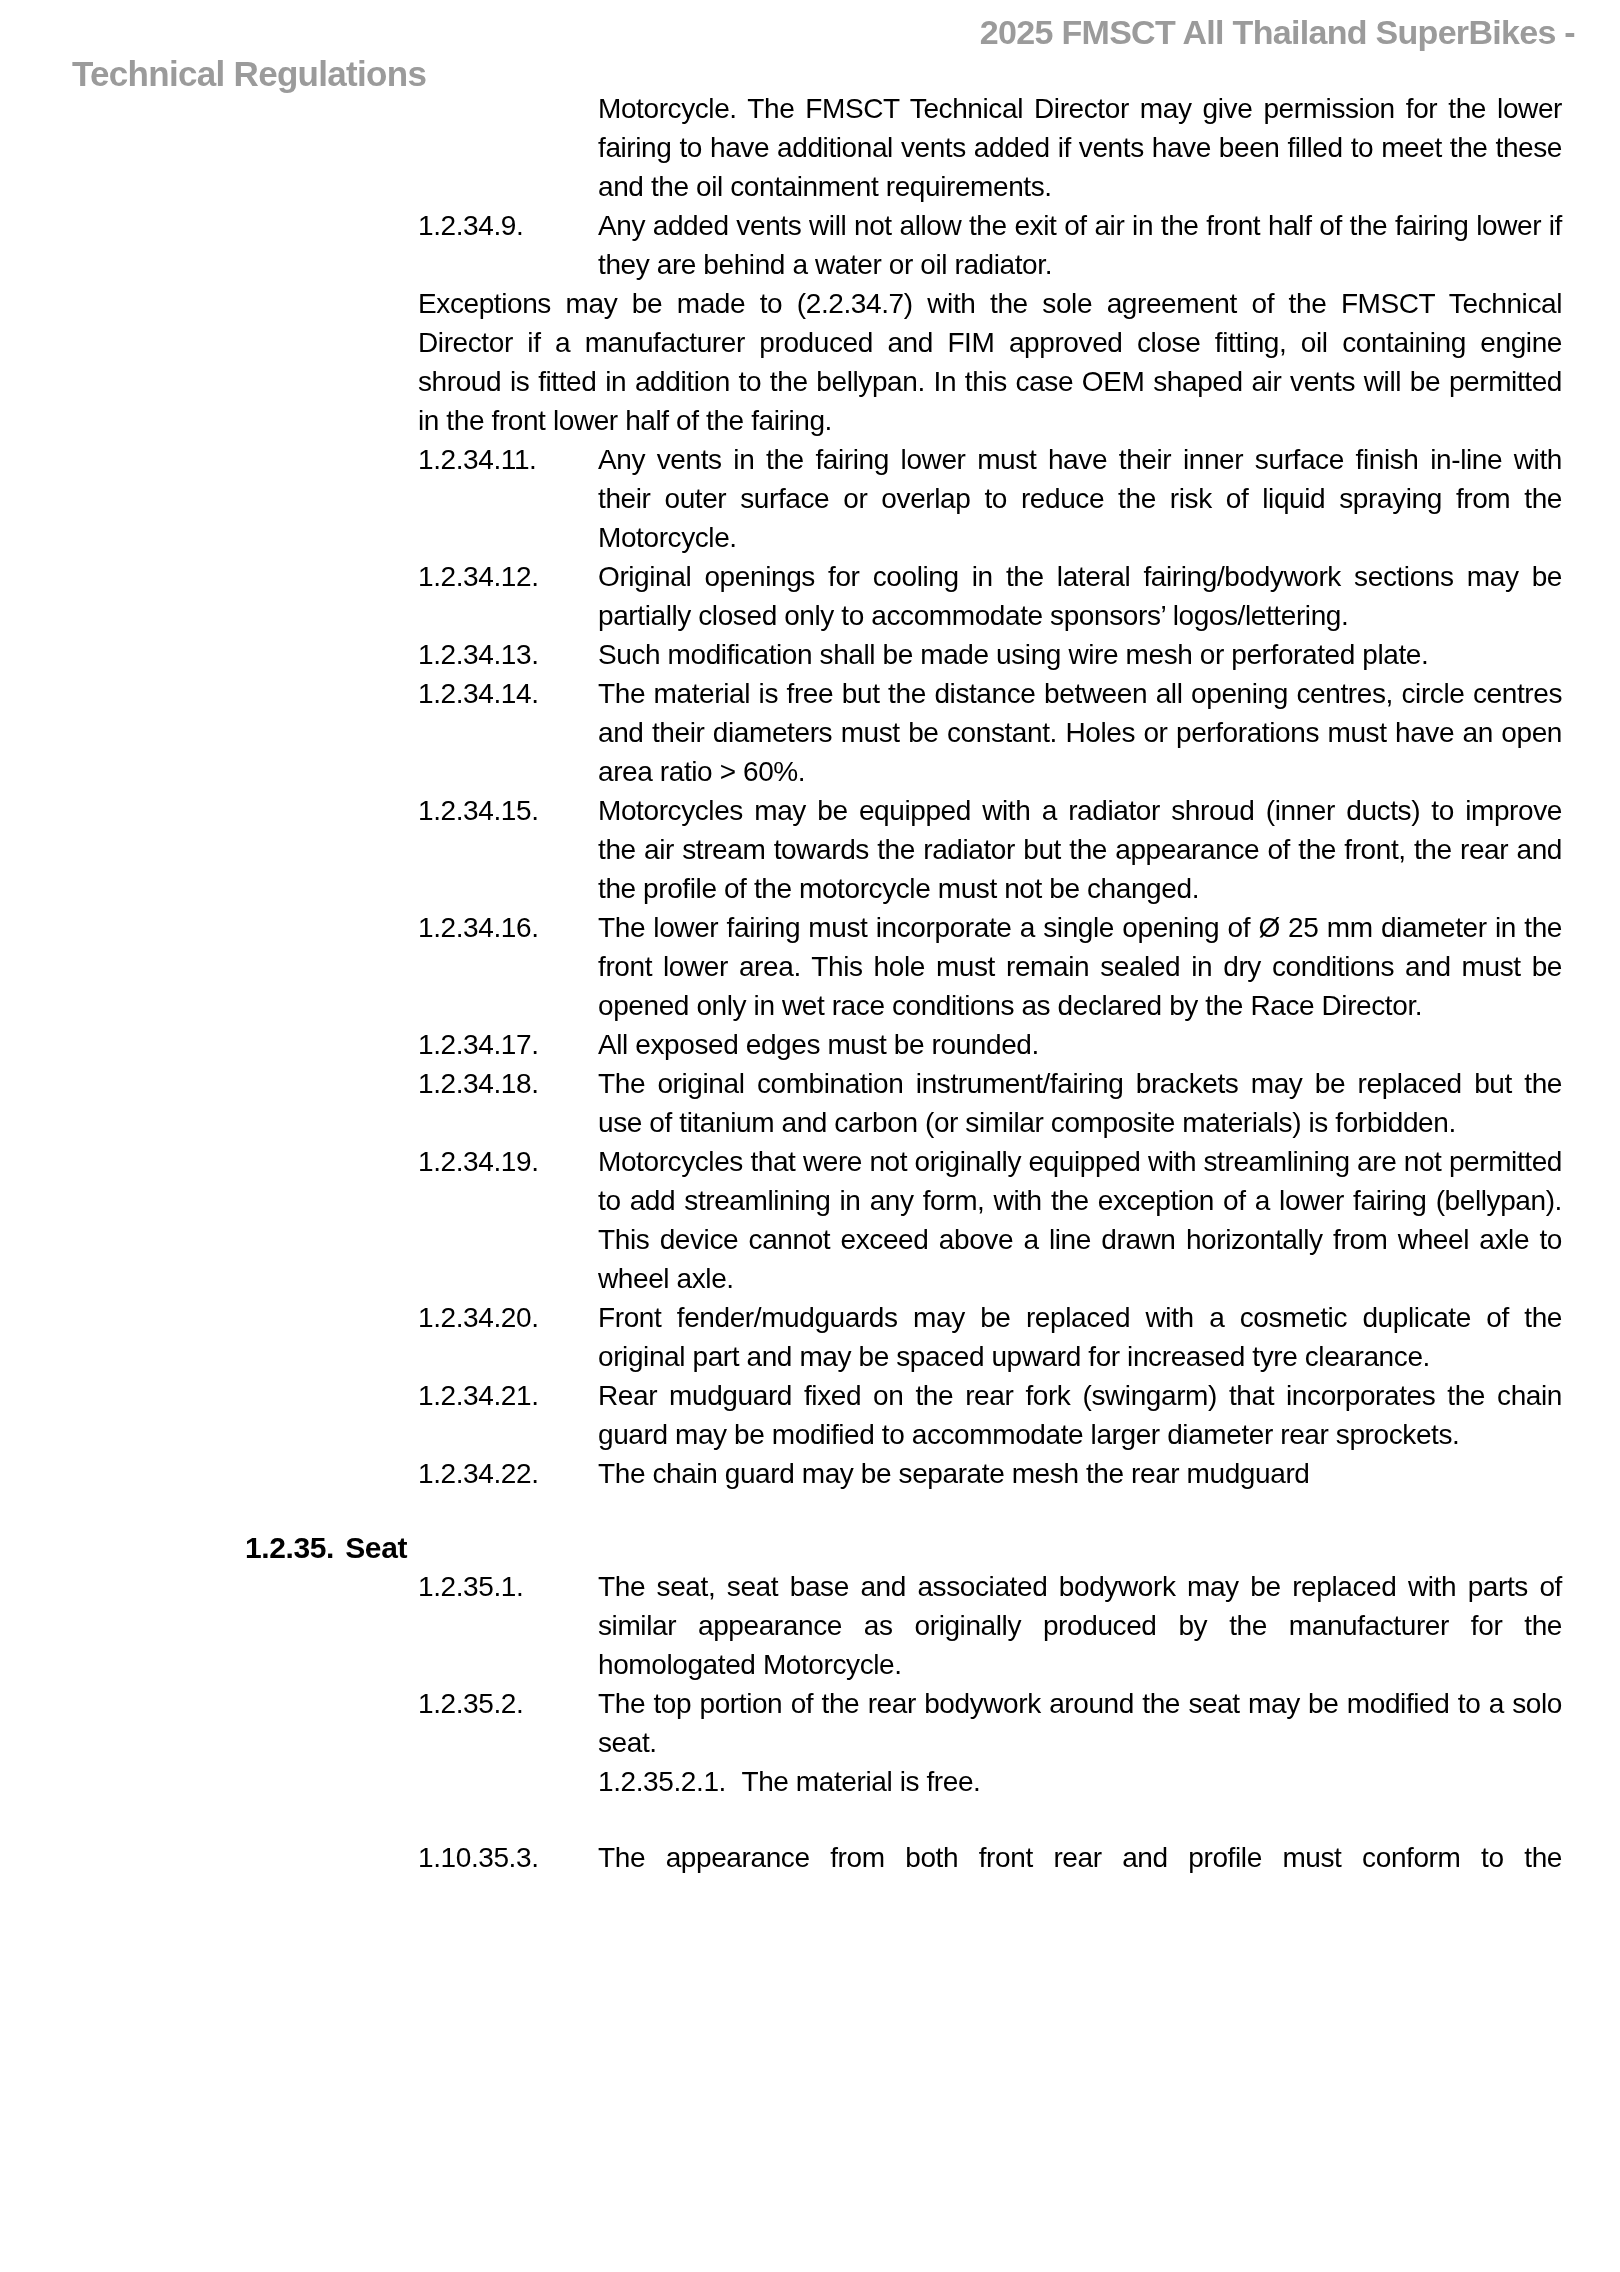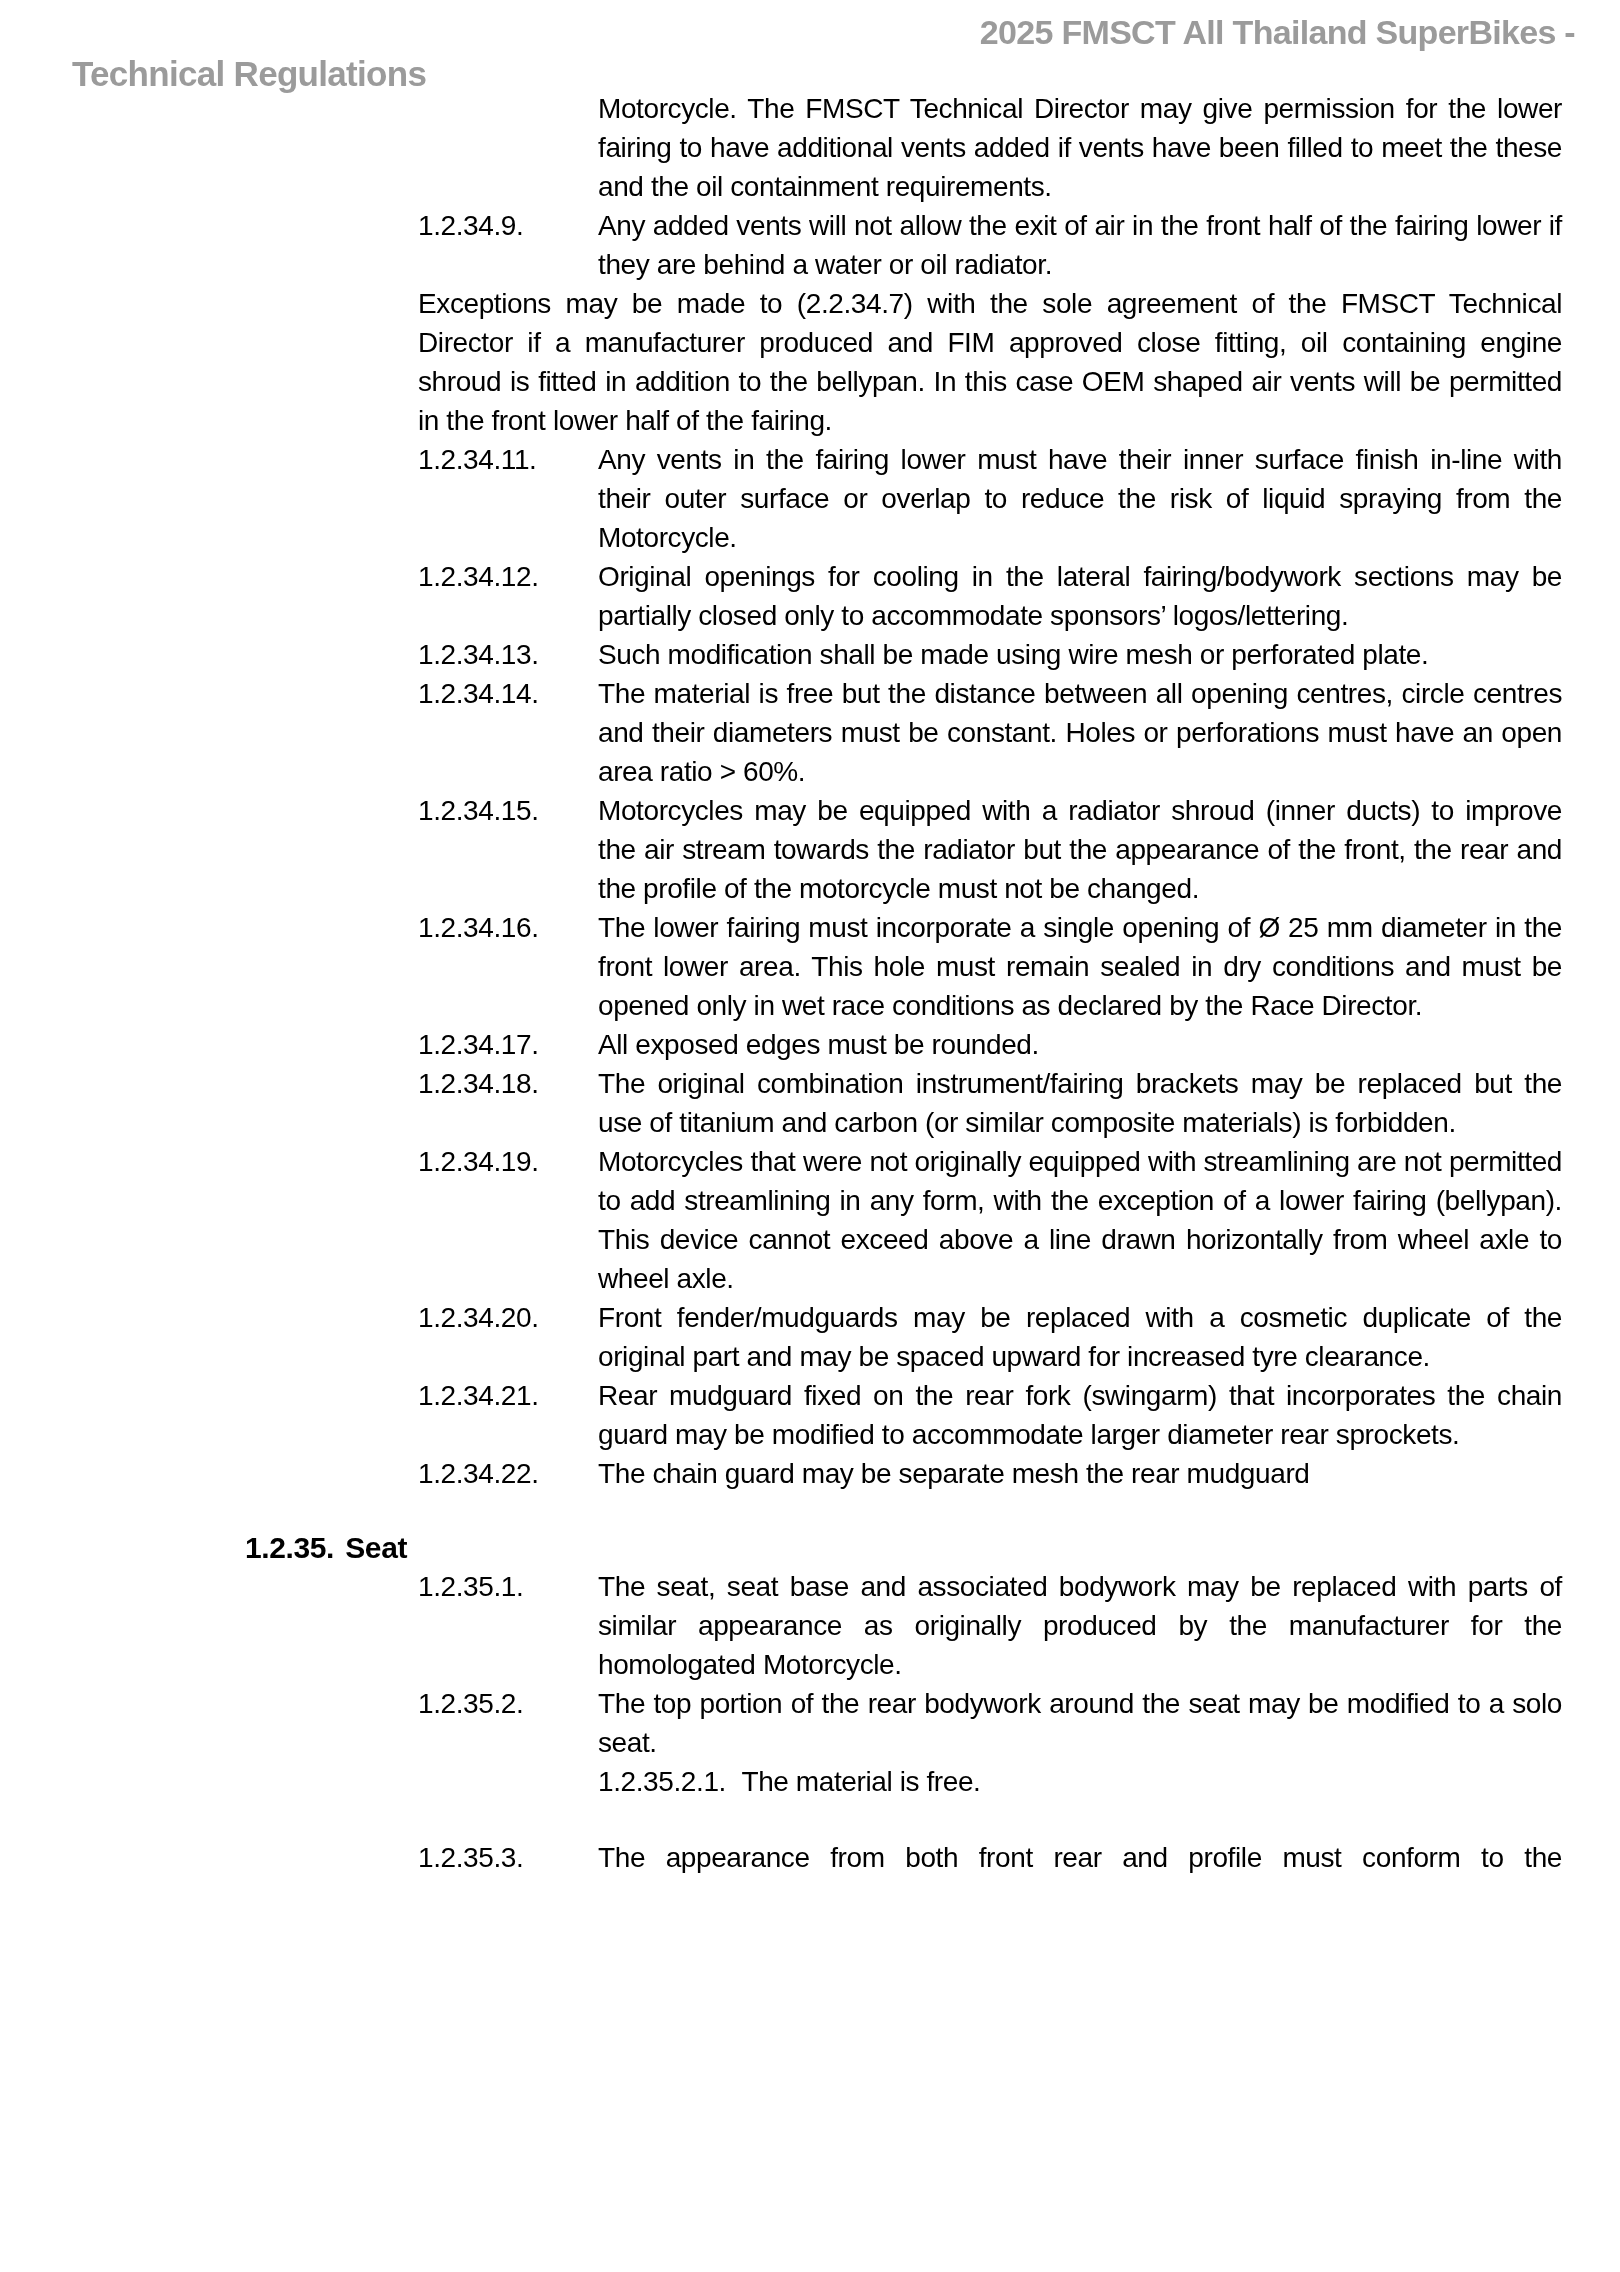--- a/index.html
+++ b/index.html
@@ -172,21 +172,21 @@
     <div class="txt"><span class="txt-main">The seat, seat base and associated bodywork may be replaced with parts of similar appearance as originally produced by the manufacturer for the homologated Motorcycle.</span></div>
   </div>
         <div class="clause">
     <span class="num">1.2.35.2.</span>
     <div class="txt"><span class="txt-main">The top portion of the rear bodywork around the seat may be modified to a solo seat.</span><div class="sub-row">
               <span>1.2.35.2.1.</span>
               <span>The material is free.</span>
             </div></div>
   </div>
         <div class="clause gap-before">
-    <span class="num">1.2.35.3.</span>
+    <span class="num">1.10.35.3.</span>
     <div class="txt"><span class="txt-main">The appearance from both front rear and profile must conform to the homologated shape.</span></div>
   </div>
       </div>
 
   </div>
 
   <div class="footer">
     <span class="f-left">SB-1 / SB-1 Pro</span>
     <span class="f-center">FMSCT/TSB 2025</span>
     <span class="f-right">Page 26 of 28</span>

